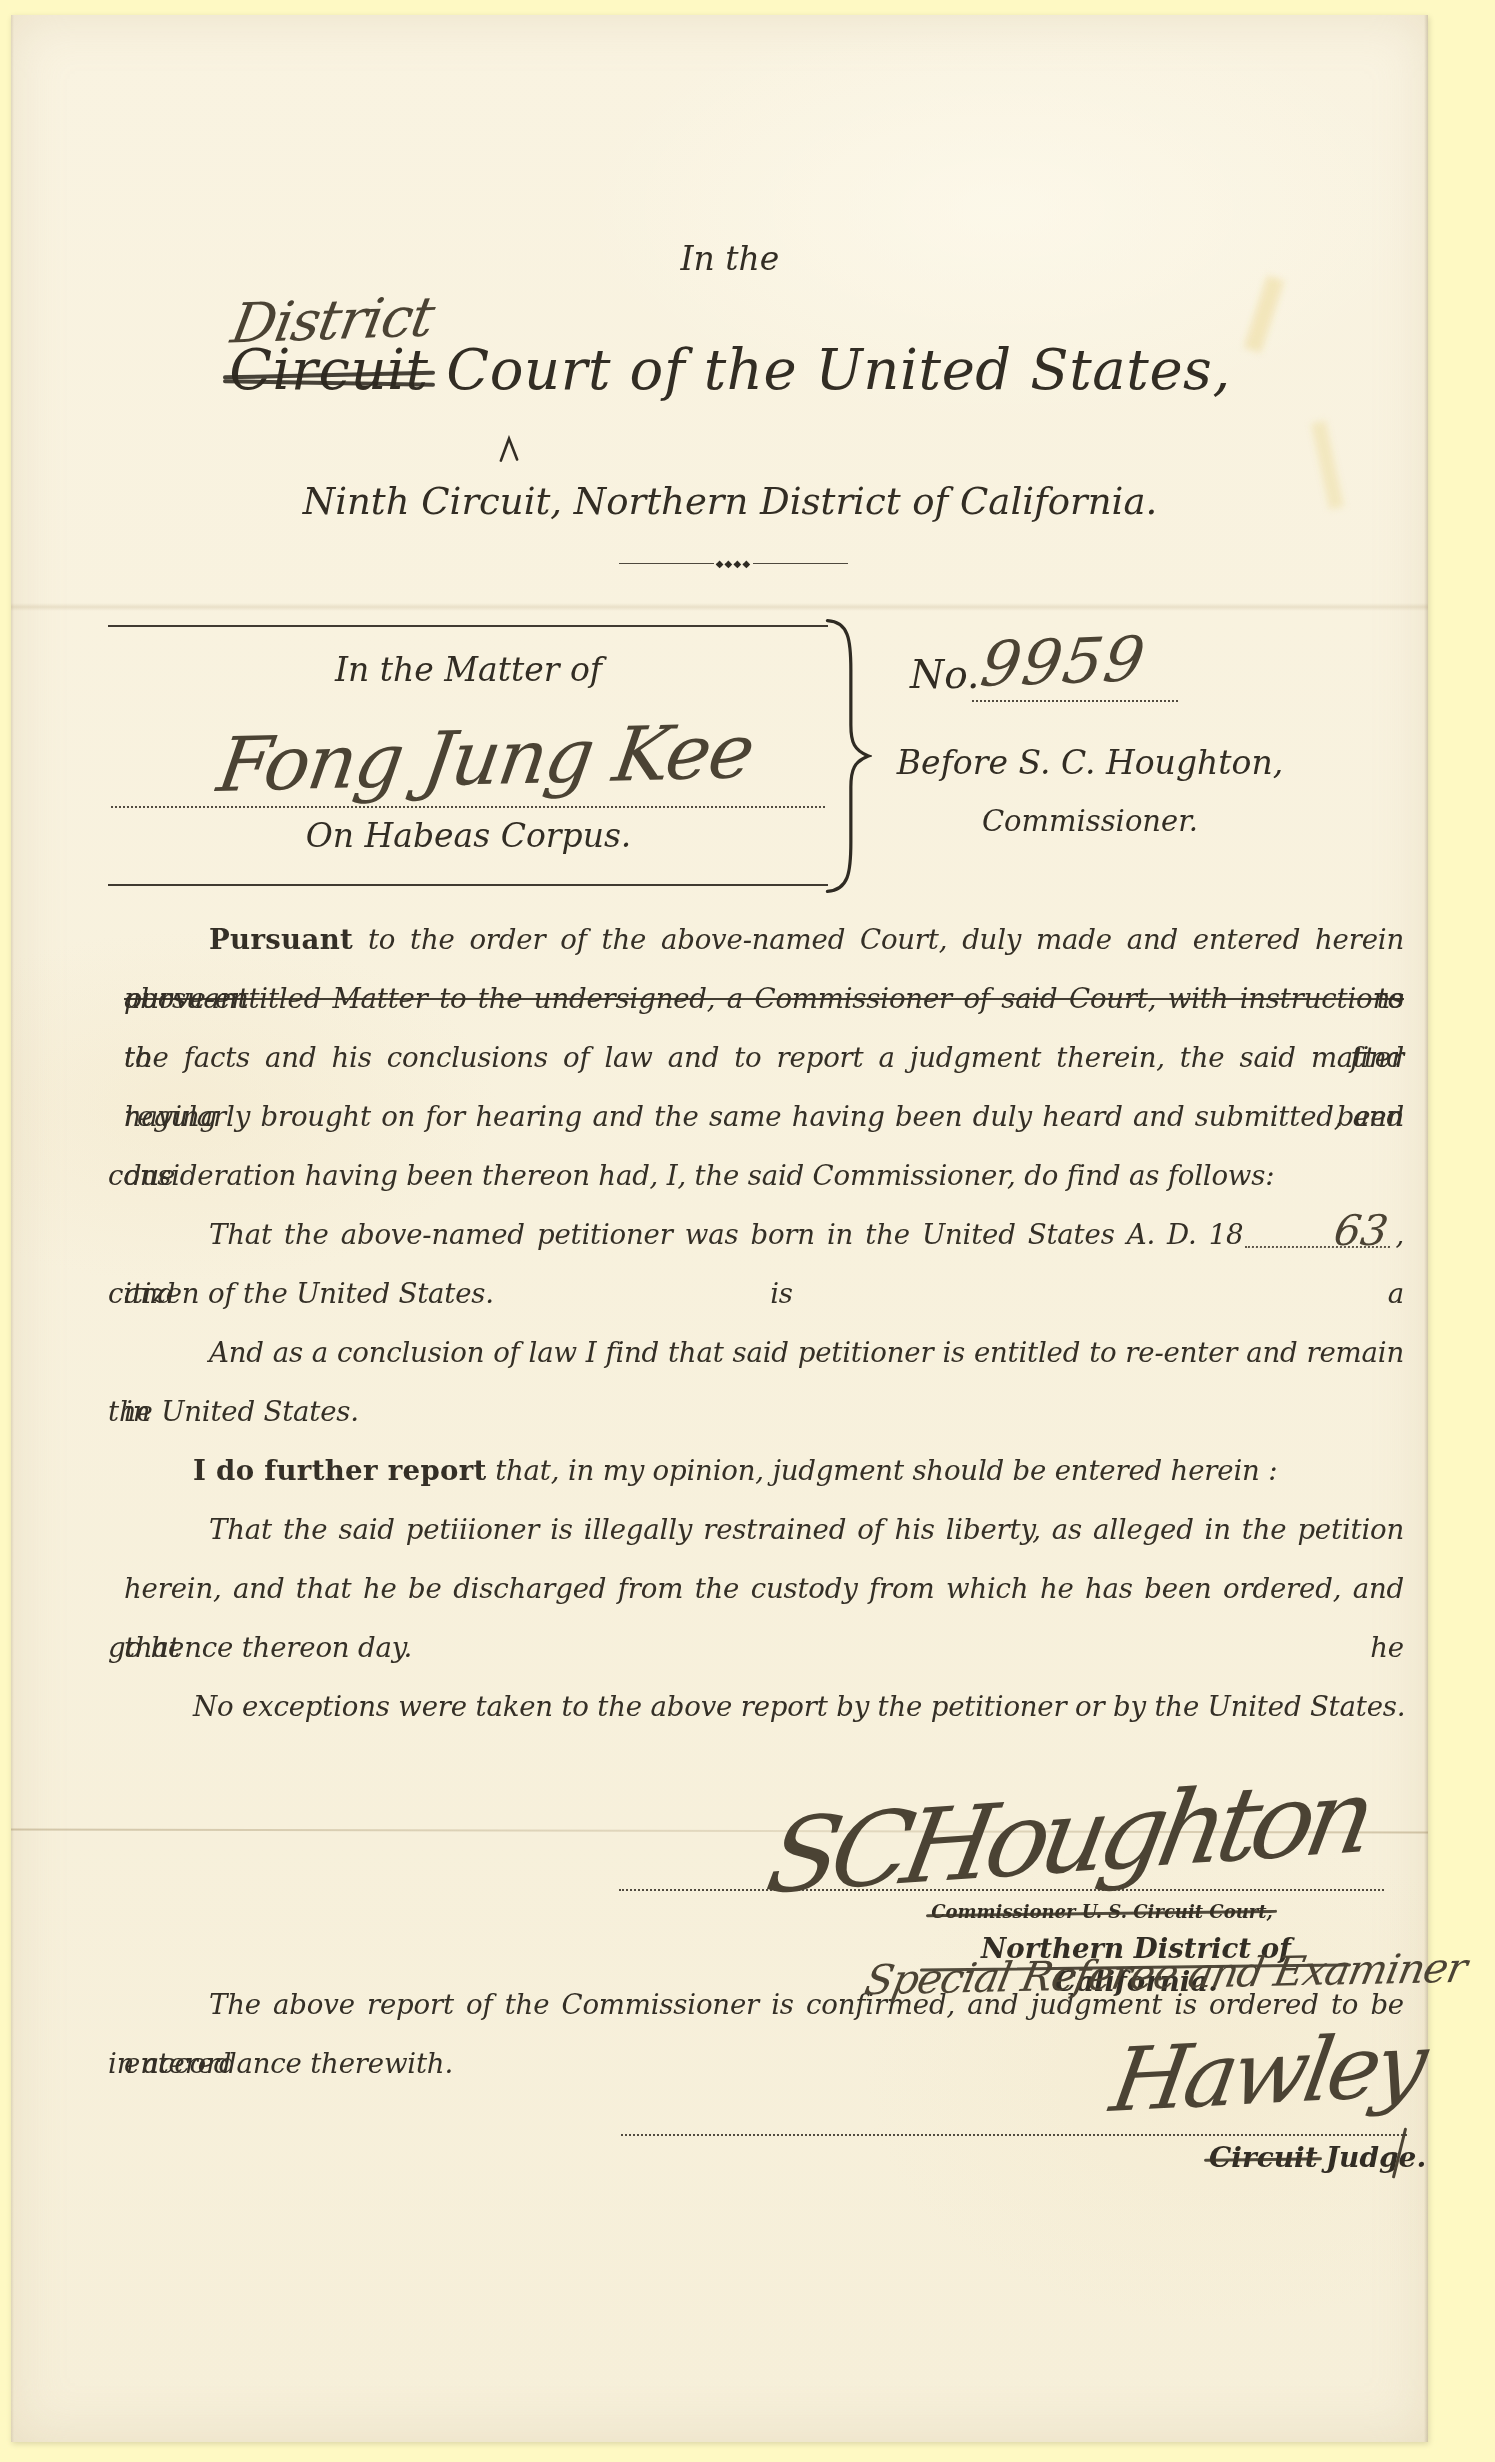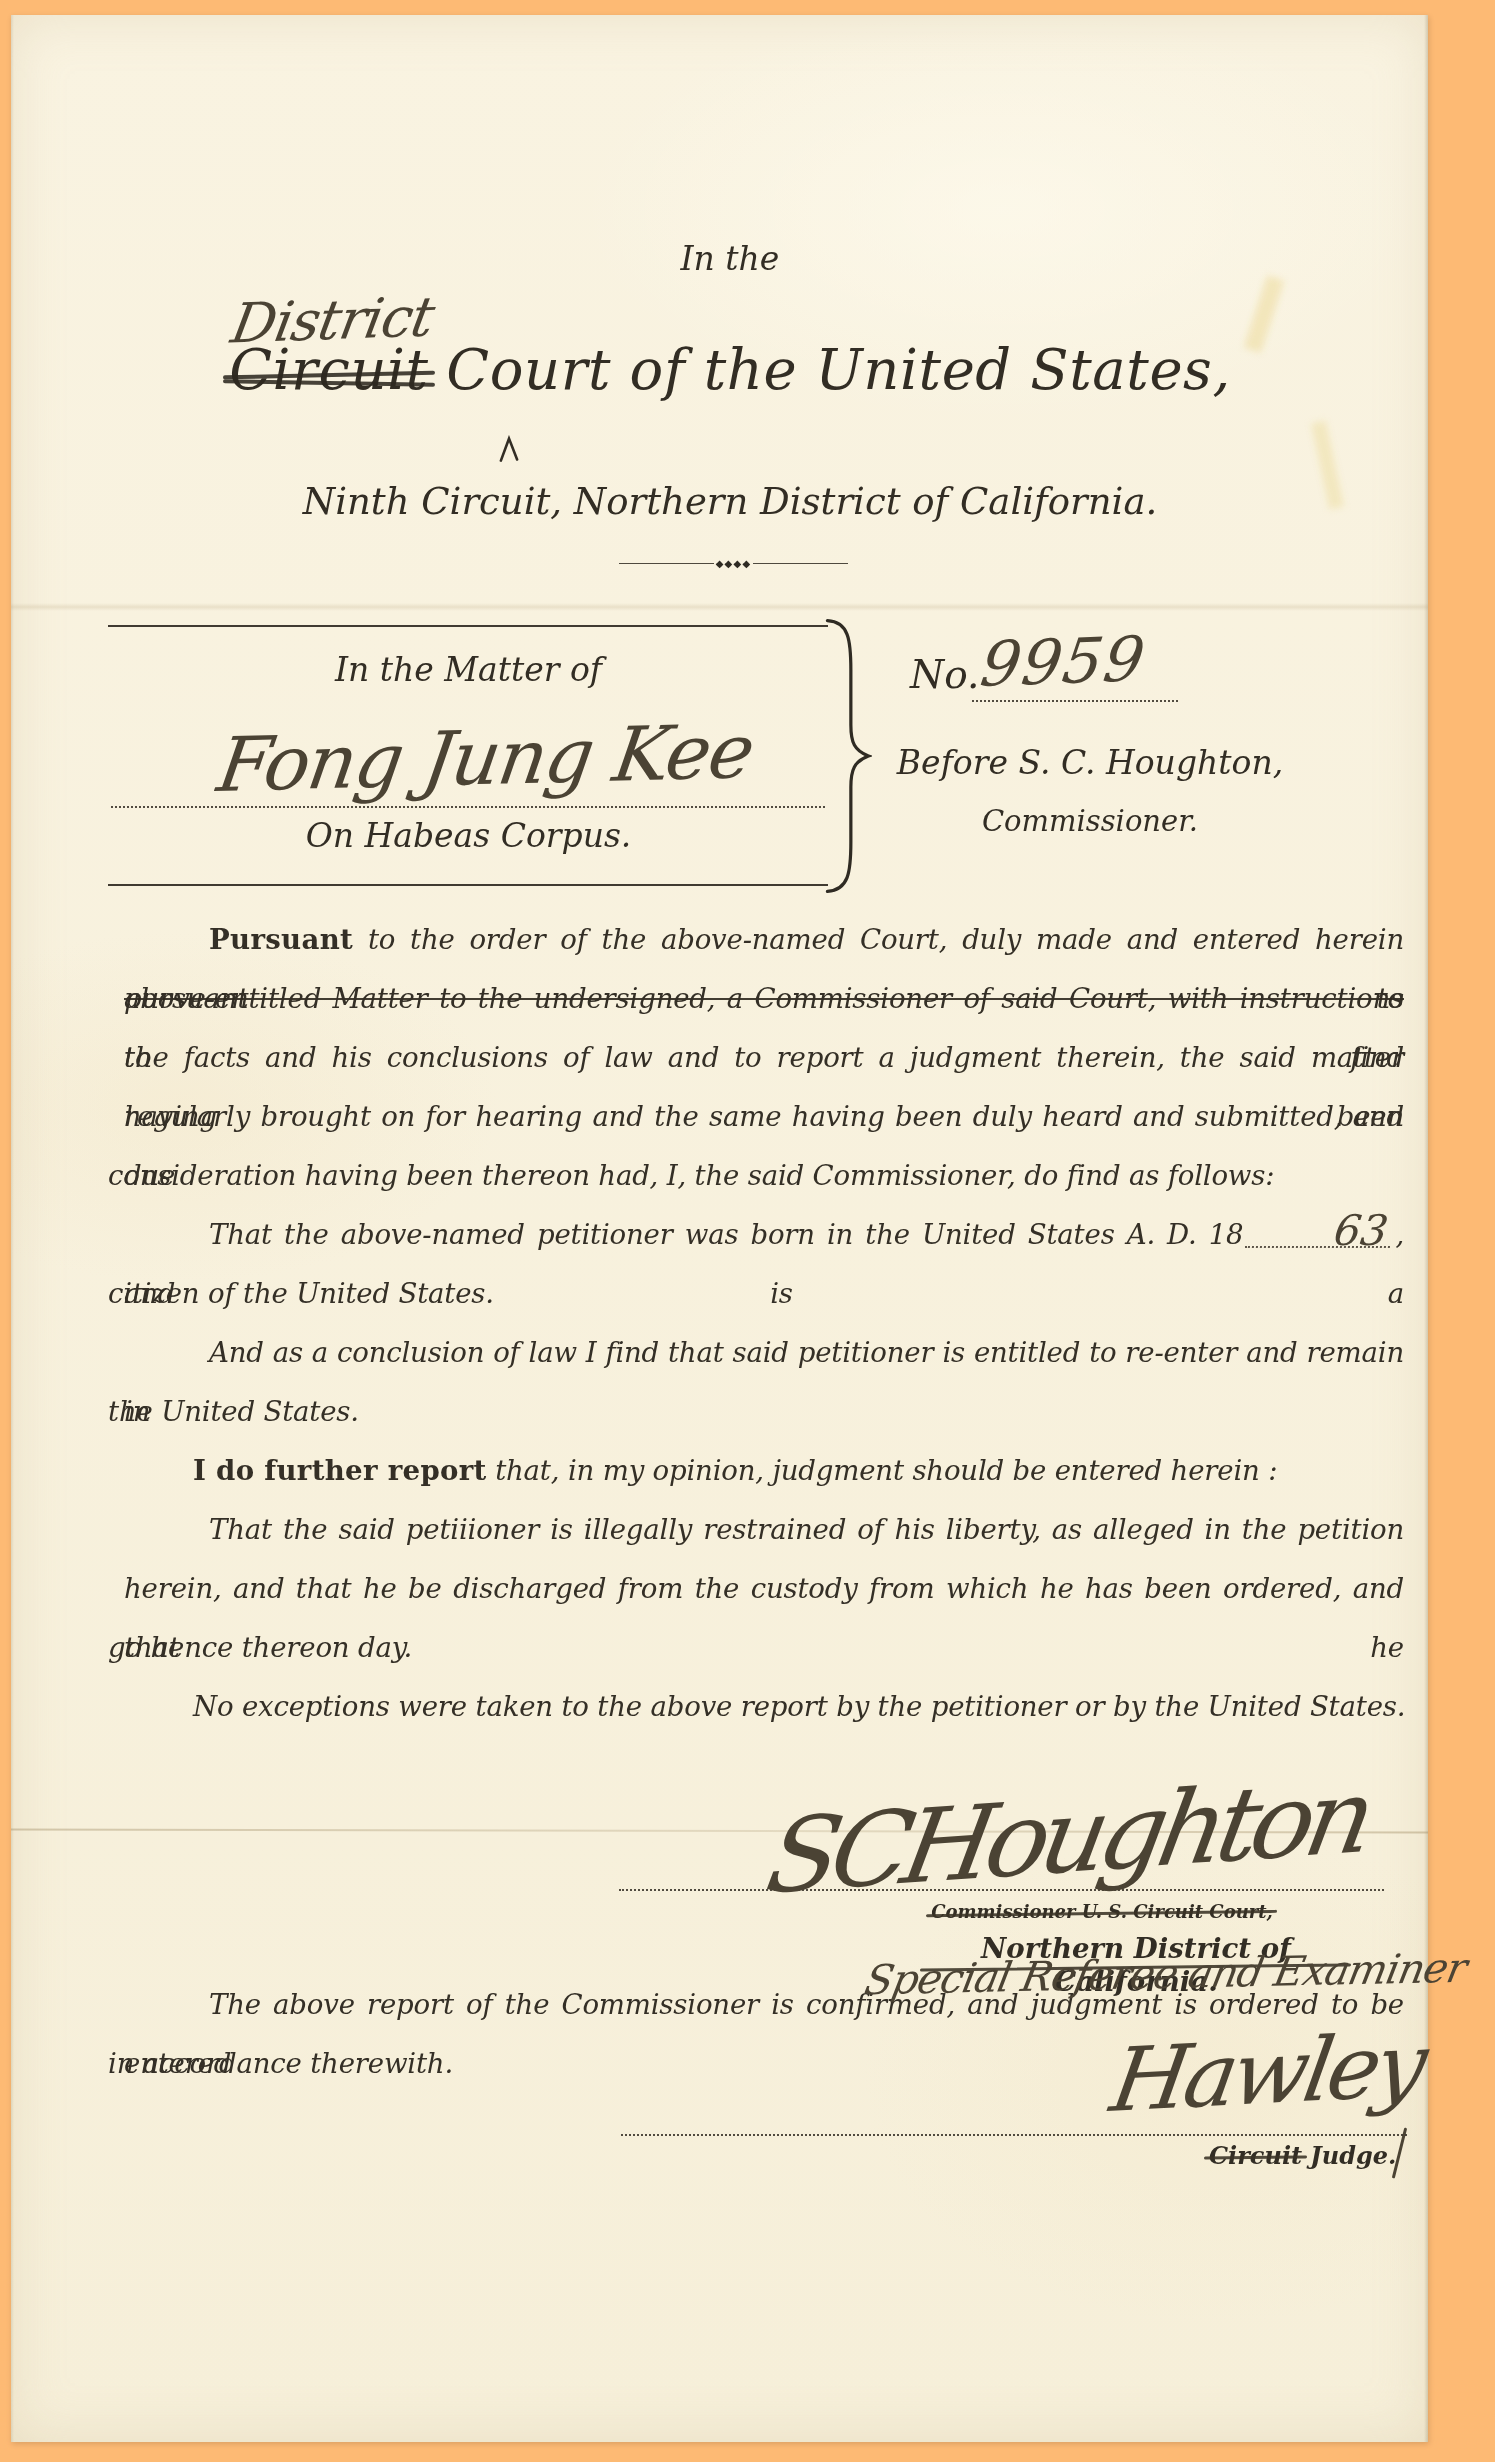--- a/index.html
+++ b/index.html
@@ -1,16 +1,16 @@
 <!DOCTYPE html>
 <html style="font-size:9.4px"><head>
 <meta charset="utf-8">
 <style>
   html,body{margin:0;padding:0;background:#ffffff;}
-  .stage{position:relative;width:1495px;height:2462px;background:#fdba74;overflow:hidden;
+  .stage{position:relative;width:1495px;height:2462px;background:#fef9c3;overflow:hidden;
          font-family:"DejaVu Serif", serif;color:#322d24;}
   .paper{position:absolute;left:10.6px;top:14.7px;width:1417px;height:2427px;
     background:
       radial-gradient(704px 352px at 70% 8%, rgba(255,252,240,.55), transparent 60%),
       radial-gradient(528px 293px at 12% 45%, rgba(240,226,192,.30), transparent 60%),
       radial-gradient(586px 410px at 85% 85%, rgba(242,230,198,.35), transparent 60%),
       linear-gradient(#f9f3e1,#f6efd9);
     box-shadow: inset 0 0 53px rgba(200,180,135,.28), 1.2px 1.8px 5.9px rgba(0,0,0,.14);}
   .paper::after{content:"";position:absolute;right:0;top:0;bottom:0;width:4.1px;
     background:linear-gradient(to left, rgba(140,125,90,.30), transparent);}
@@ -89,21 +89,21 @@
   .sig-houghton{left:774px;top:1776px;font-size:103px;letter-spacing:-8.2px;
     transform:skewX(-14deg) rotate(-4deg);}
   .sig-dotted-1{left:619px;top:1889px;width:765px;z-index:3;}
   .comm-struck-1{left:891px;top:1901px;width:422px;font-size:18px;font-weight:600;}
   .comm-struck-2{left:925px;top:1932px;width:422px;font-size:27.6px;font-weight:600;}
   .special-referee{left:867px;top:1950px;font-size:41px;letter-spacing:-1.2px;
     transform:skewX(-12deg) rotate(-1.2deg);white-space:nowrap;z-index:6;}
   .sig-hawley{left:1114px;top:2021px;font-size:88px;letter-spacing:-4.7px;
     transform:skewX(-12deg) rotate(-3deg);}
   .sig-dotted-2{left:621px;top:2134px;width:786px;z-index:3;}
-  .judge-line{left:1209px;top:2141px;font-size:24px;font-weight:600;white-space:nowrap;}
+  .judge-line{left:1209px;top:2141px;font-size:28px;font-weight:600;white-space:nowrap;}
   .judge-line .w2{margin-left:8.2px;}
   .flourish{left:1398px;top:2127px;width:2.9px;height:52px;background:#4b4334;
     transform:rotate(14deg);border-radius:1.8px;}
 
   
   .crease-band{left:10.6px;top:603px;width:1417px;height:8.2px;
     background:linear-gradient(to bottom, transparent, rgba(180,160,120,.22), transparent);}
   .crease-line{left:10.6px;top:1830px;width:1417px;height:1.8px;
     background:linear-gradient(to right, rgba(160,140,100,.42), rgba(160,140,100,.22) 55%, rgba(160,140,100,.42));
     transform:rotate(0.12deg);}

